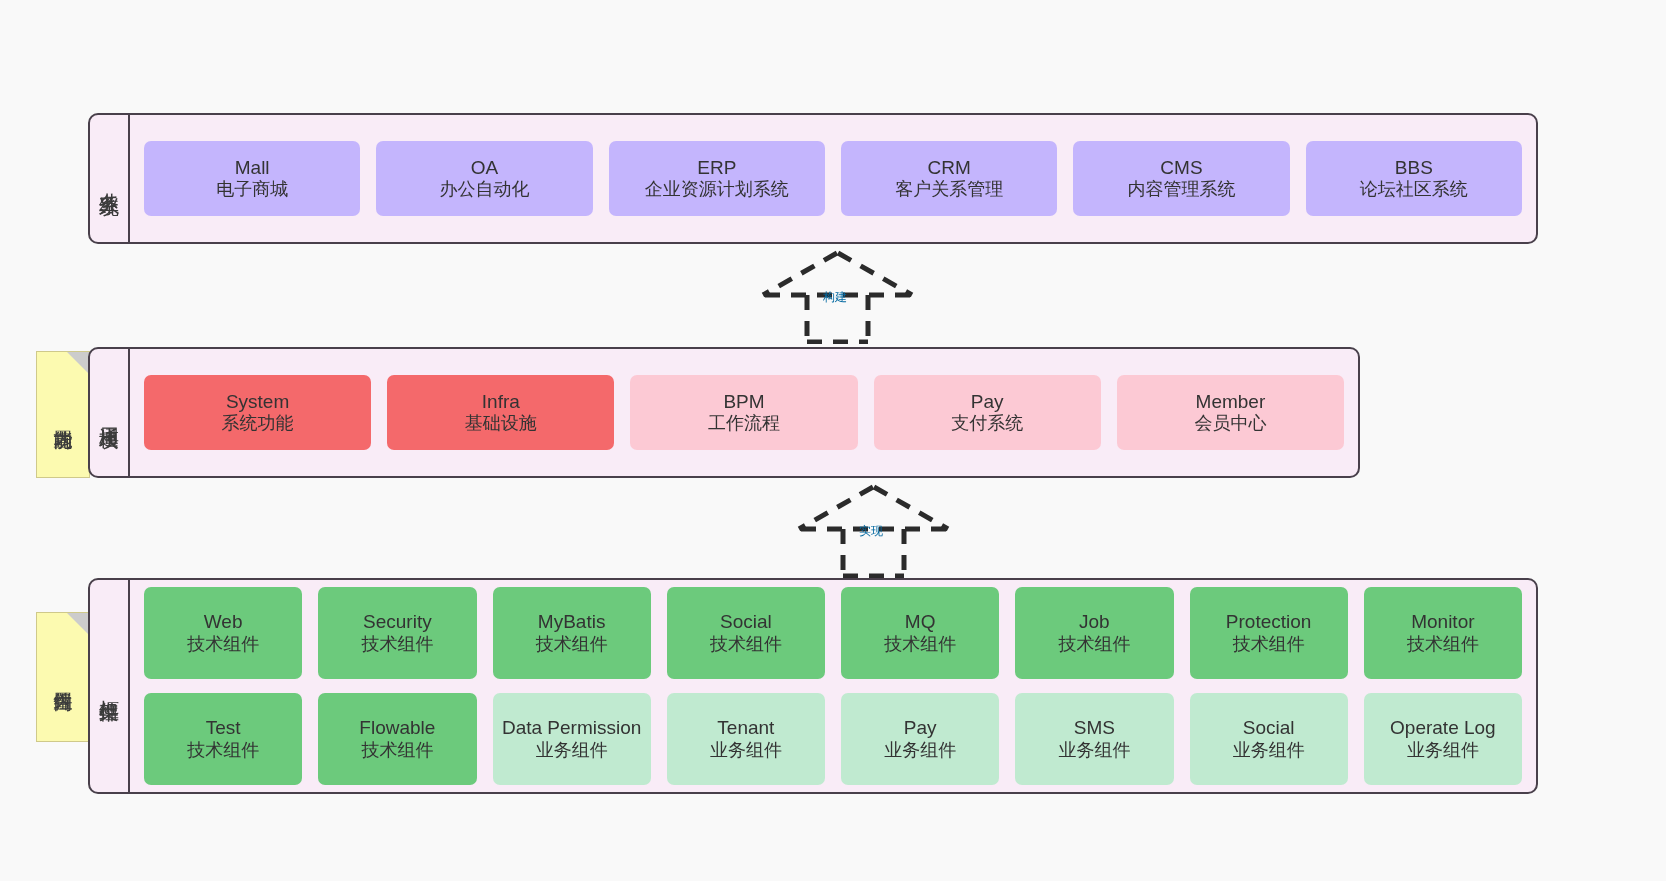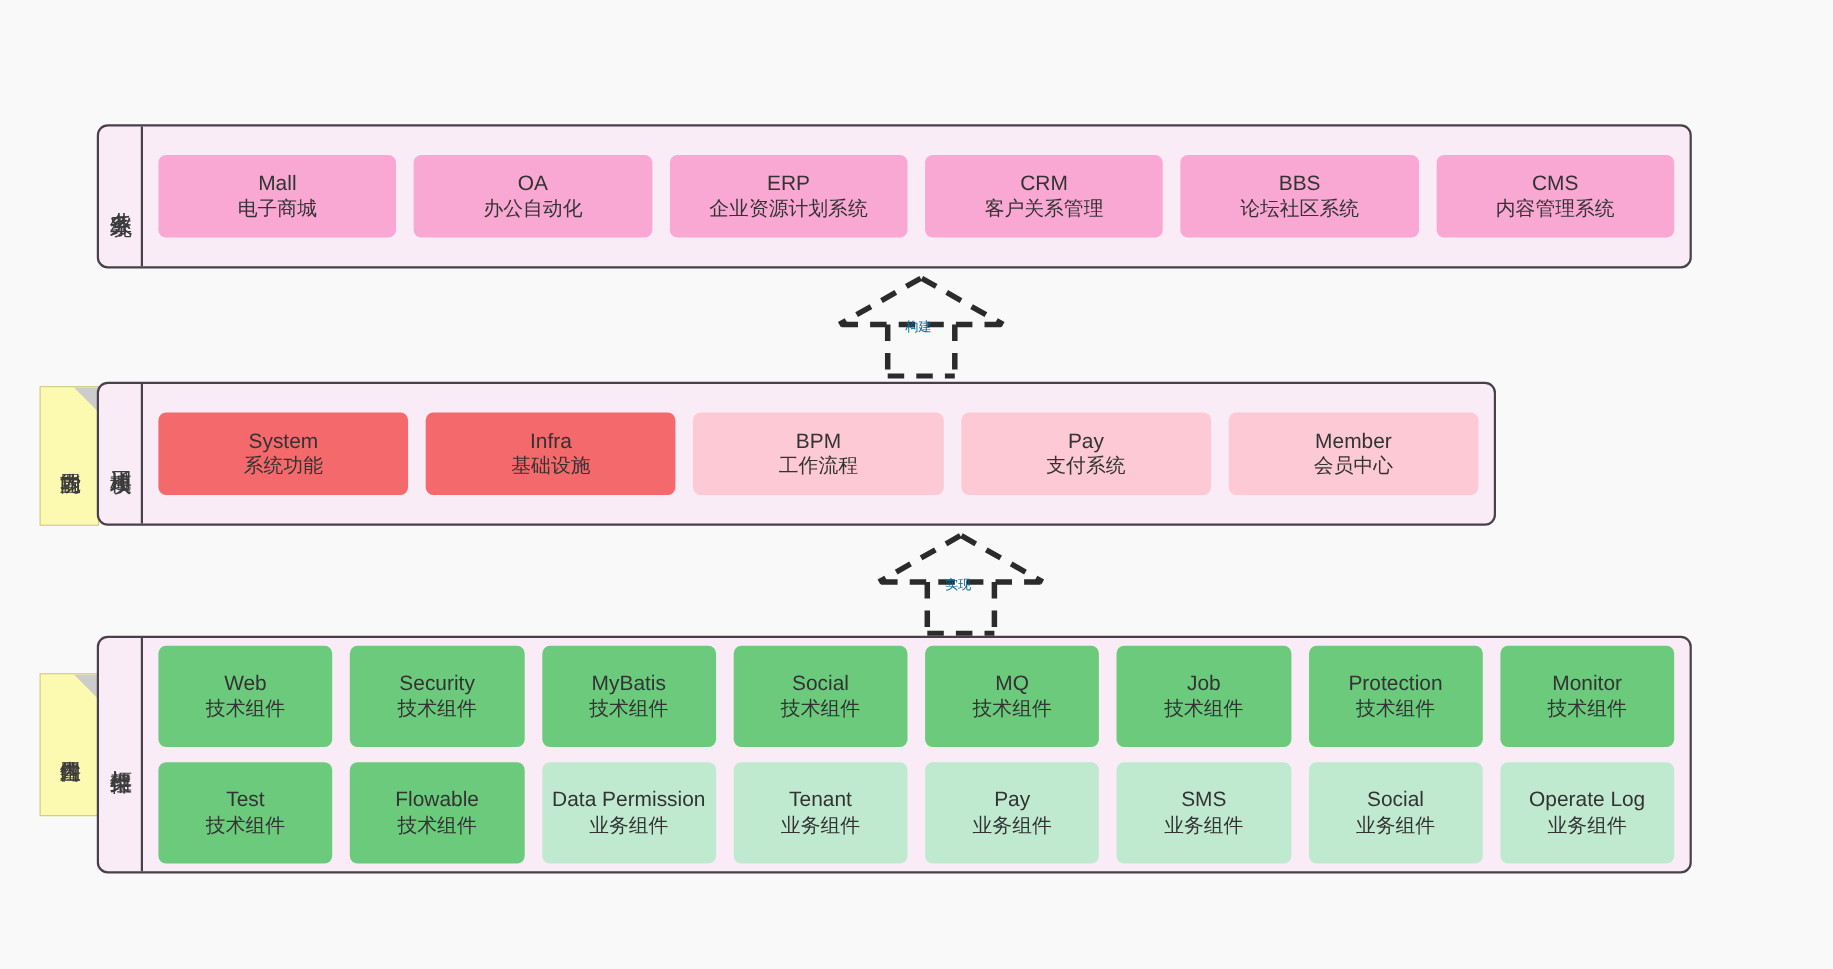--- a/index.html
+++ b/index.html
@@ -79,21 +79,21 @@
     line-height: 1.22;
     color: #333333;
     box-sizing: border-box;
     padding: 6px 4px;
     min-width: 0;
   }
   .node .n-sub {
     font-size: 18px;
   }
 
-  .blue   { background: #f9a8d4; }
+  .blue   { background: #c4b5fd; }
   .red    { background: #f4696b; }
   .pink   { background: #fcc9d4; }
   .green  { background: #6cca7c; }
   .mint   { background: #c0ead0; }
 
   
   #layer-business { left: 88px;  top: 113px; width: 1450px; height: 131px; }
   #layer-modules  { left: 88px;  top: 347px; width: 1272px; height: 131px; }
   #layer-framework{ left: 88px;  top: 578px; width: 1450px; height: 216px; }
 
@@ -168,26 +168,26 @@
         </div>
         <div class="node blue">
           <div class="n-name">ERP</div>
           <div class="n-sub">企业资源计划系统</div>
         </div>
         <div class="node blue">
           <div class="n-name">CRM</div>
           <div class="n-sub">客户关系管理</div>
         </div>
         <div class="node blue">
+          <div class="n-name">CMS</div>
+          <div class="n-sub">内容管理系统</div>
+        </div>
+        <div class="node blue">
           <div class="n-name">BBS</div>
           <div class="n-sub">论坛社区系统</div>
-        </div>
-        <div class="node blue">
-          <div class="n-name">CMS</div>
-          <div class="n-sub">内容管理系统</div>
         </div>
       </div>
     </div>
   </div>
 
   <div class="arrow-group" id="arrow-build">
     <svg width="165" height="95" viewBox="0 0 165 95">
       <path d="M 82 4 L 8 46" fill="none" stroke="#2b2b2b" stroke-width="5" stroke-dasharray="15,11"></path>
       <path d="M 83 4 L 157 46" fill="none" stroke="#2b2b2b" stroke-width="5" stroke-dasharray="15,11"></path>
       <path d="M 10 46 L 155 46" fill="none" stroke="#2b2b2b" stroke-width="5" stroke-dasharray="15,11"></path>

